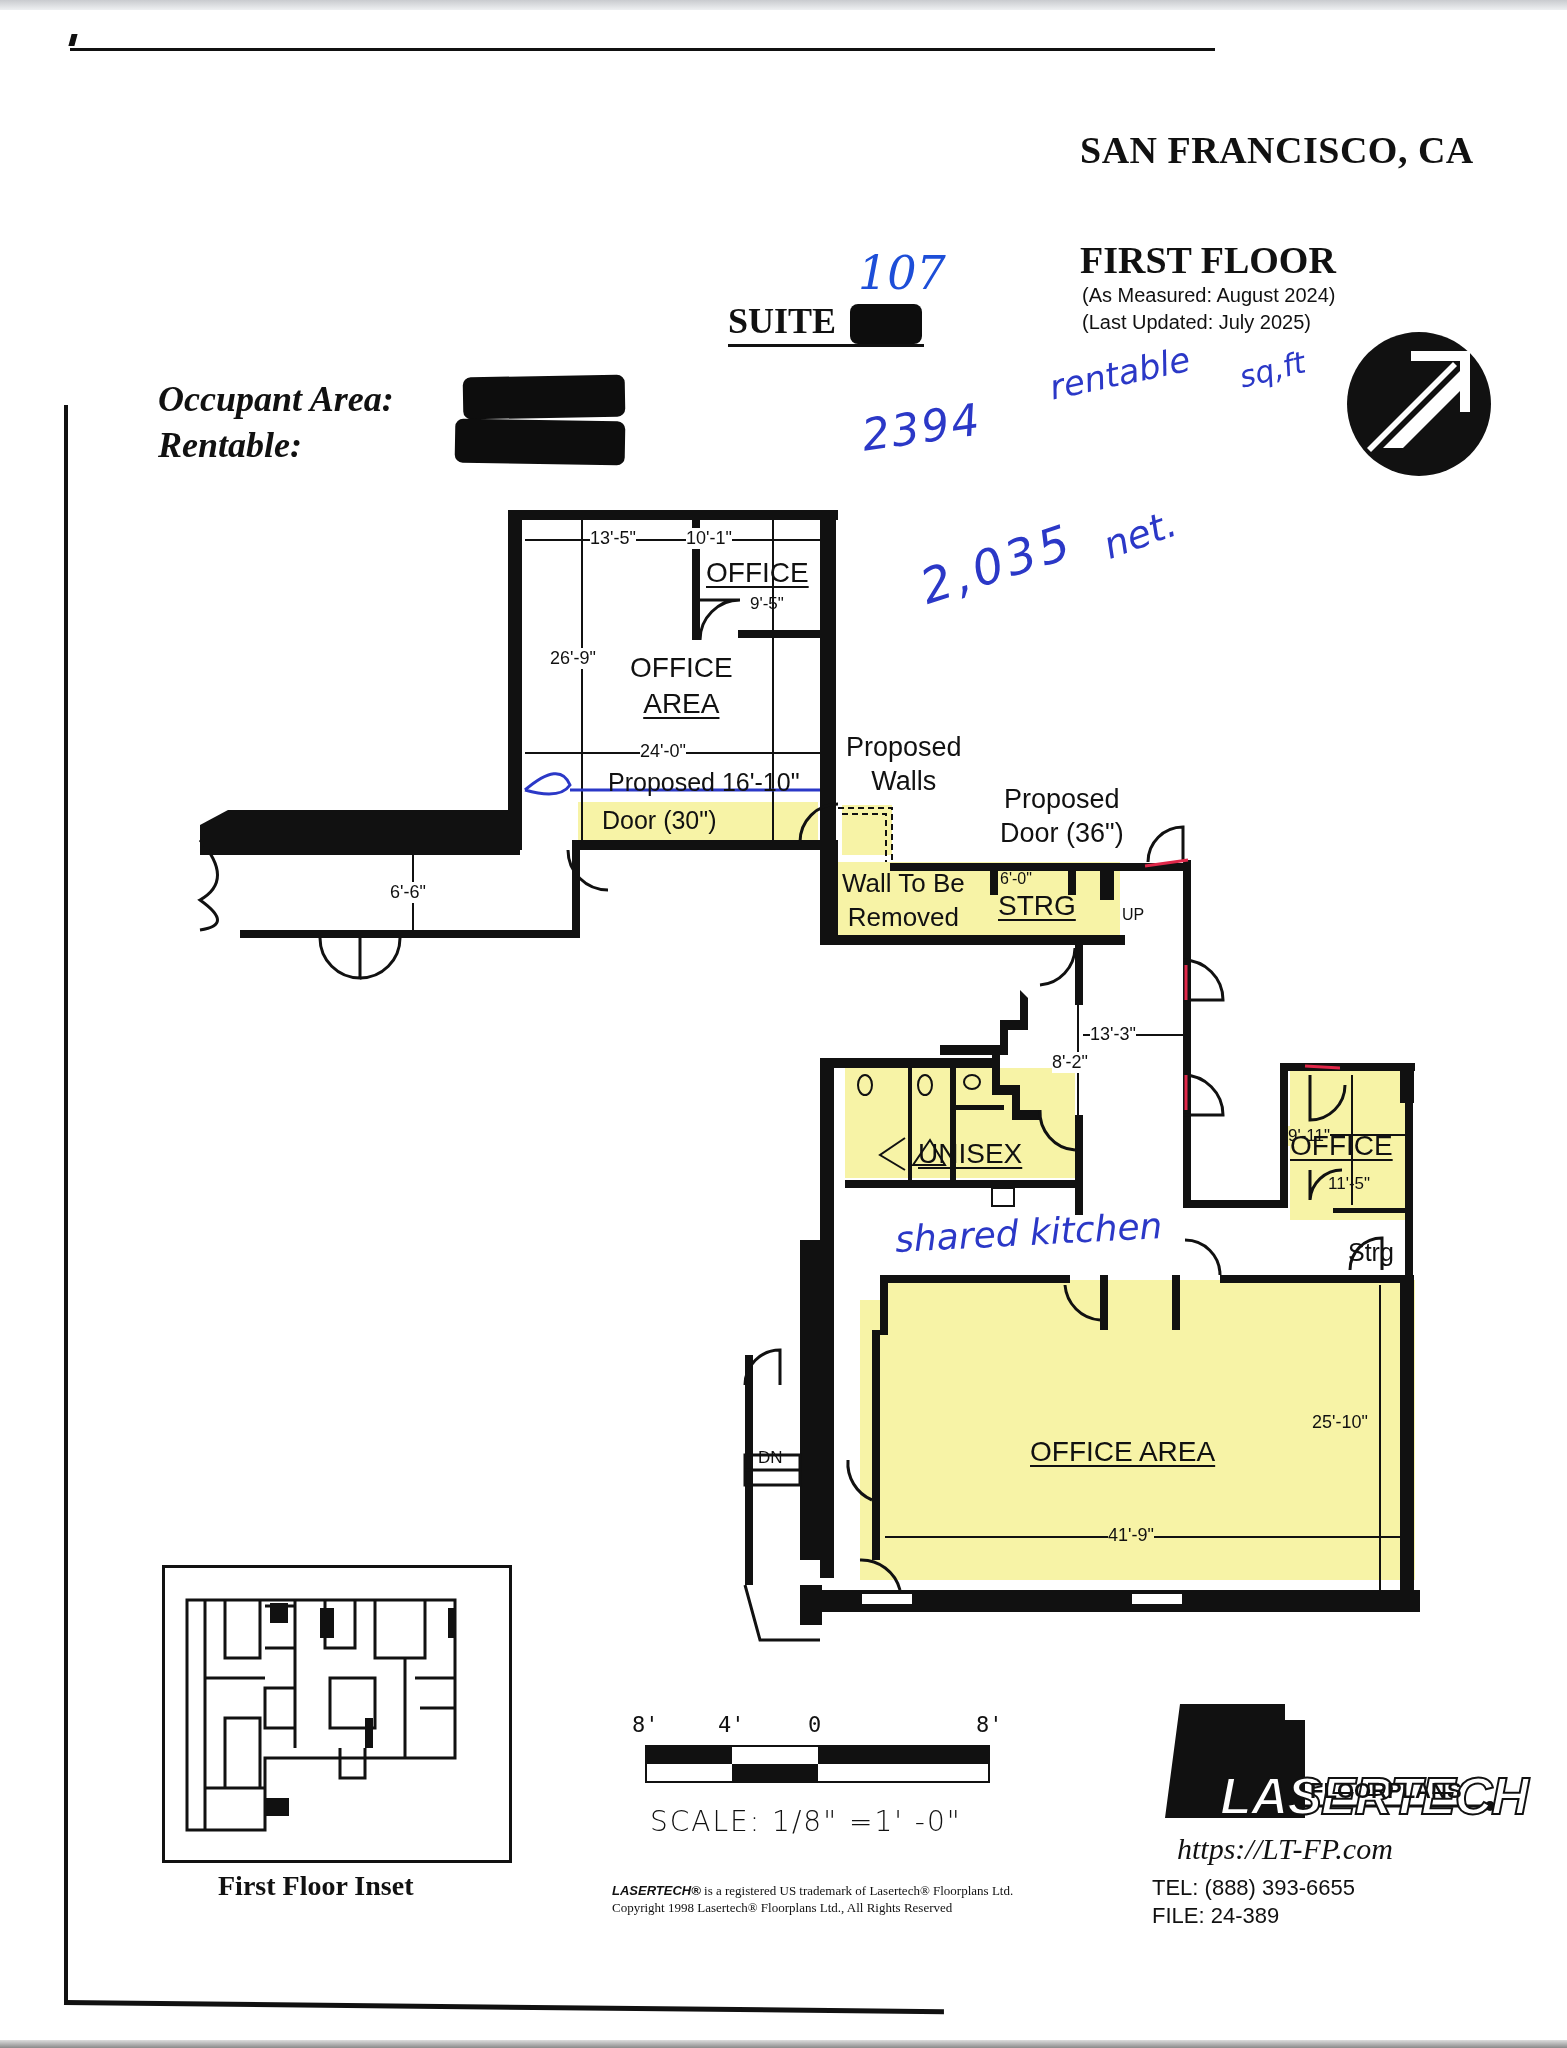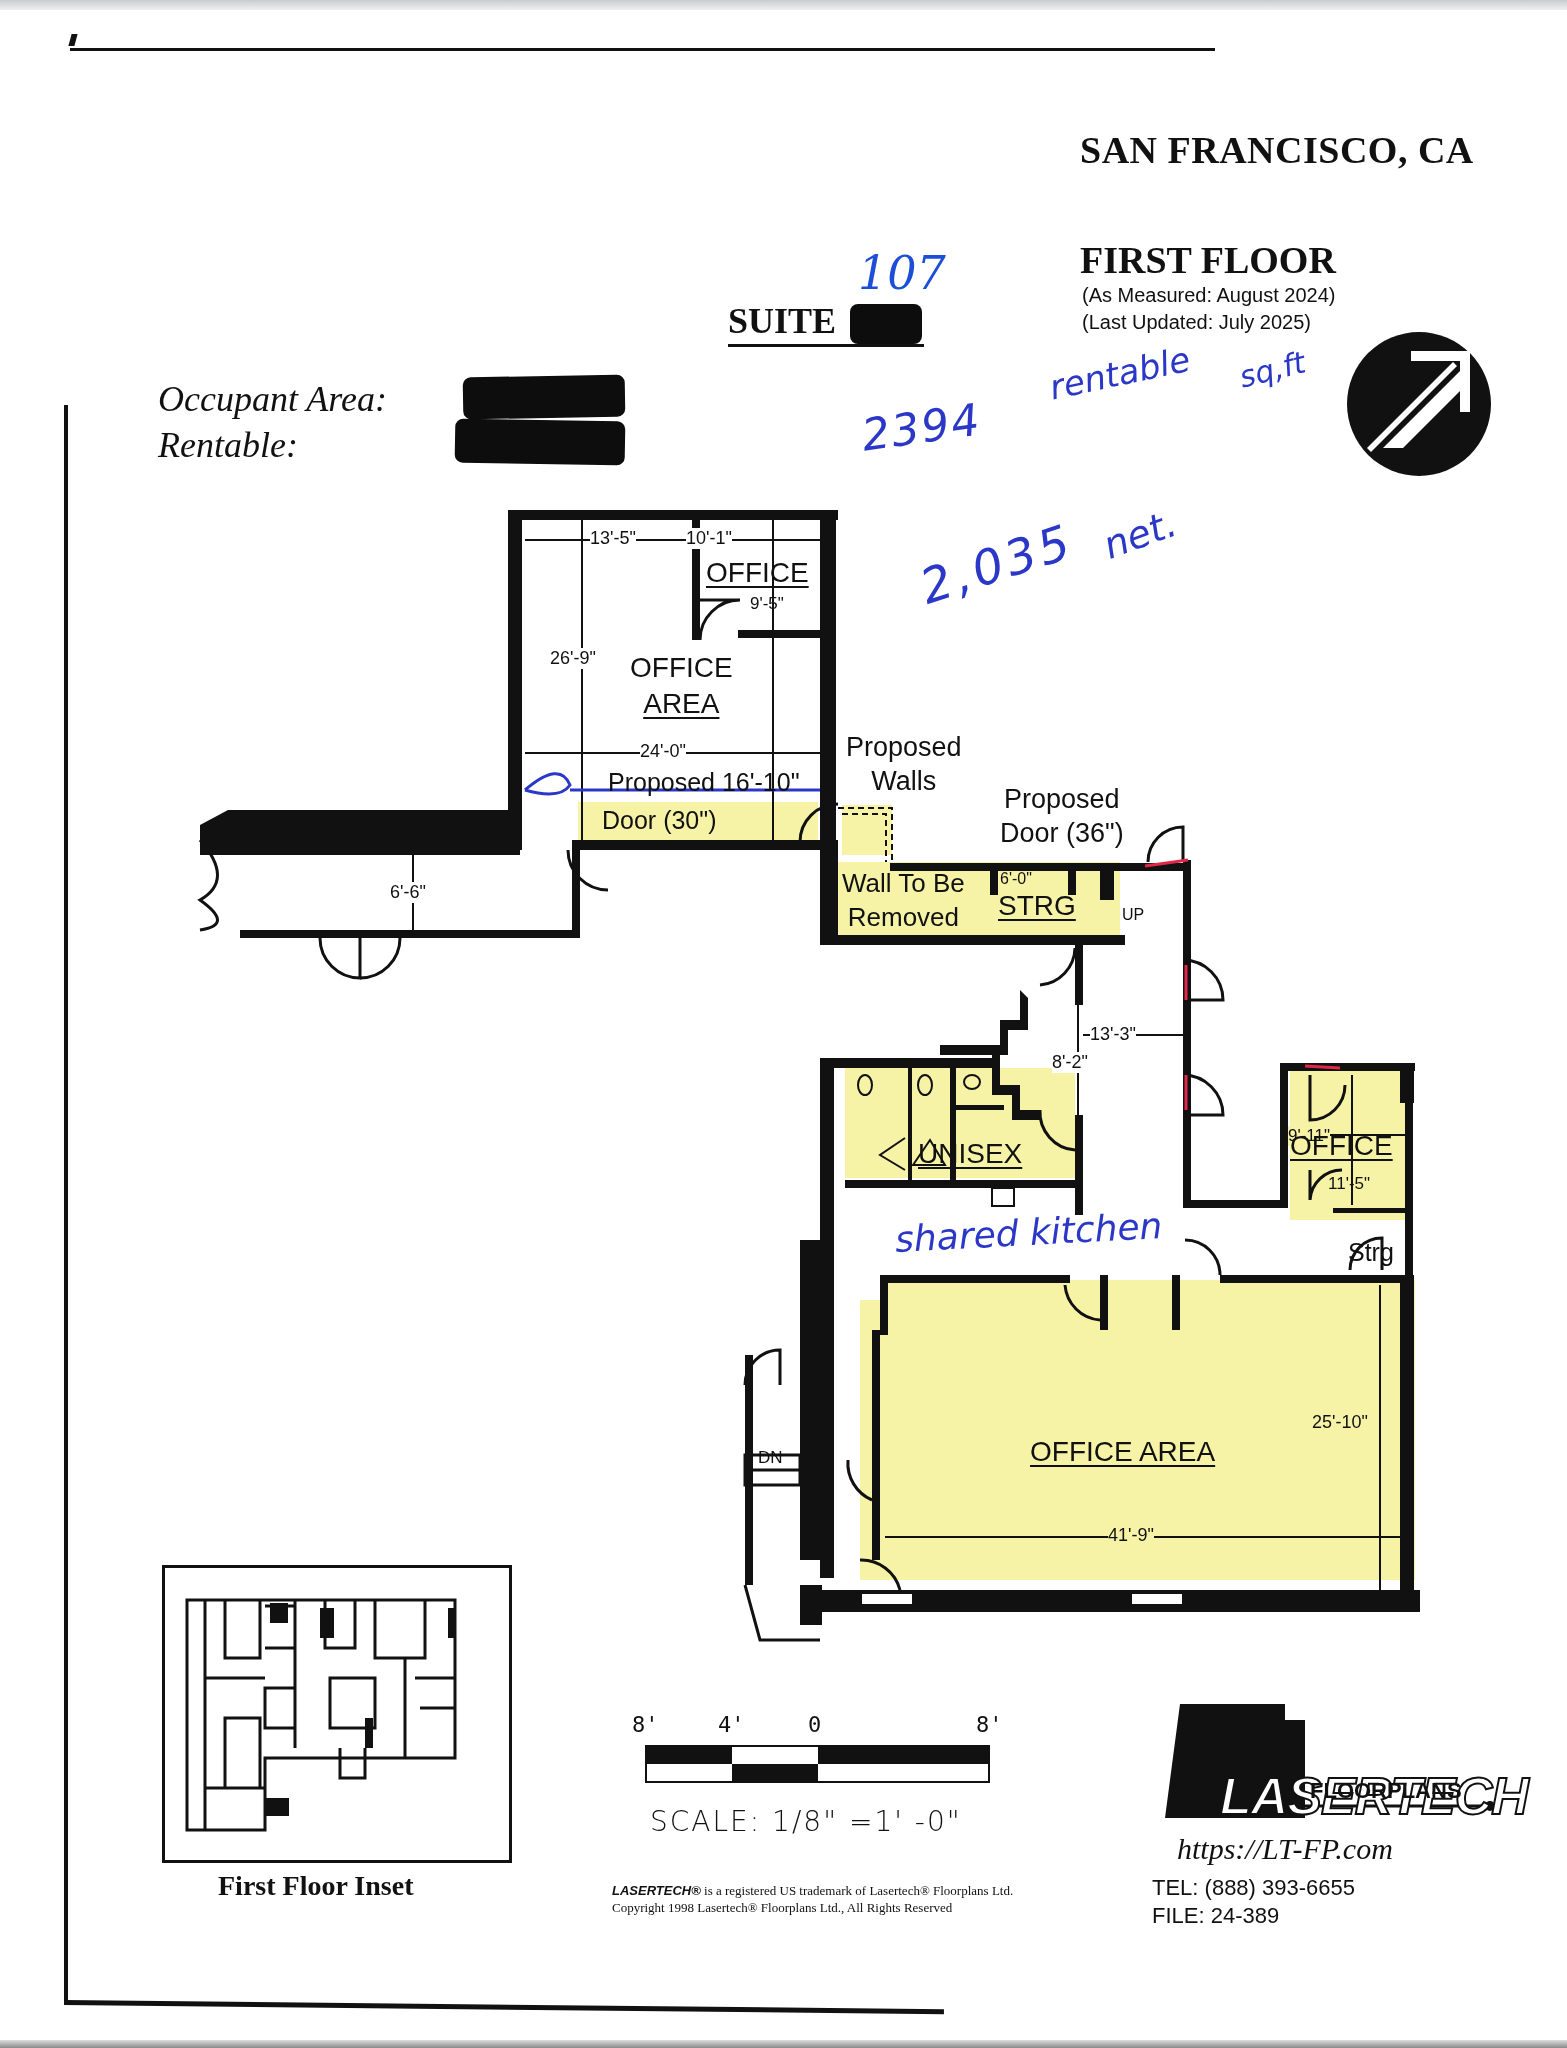--- a/index.html
+++ b/index.html
@@ -13,21 +13,21 @@
   .serif { font-family:"Liberation Serif", serif; }
   .abs { position:absolute; }
   .addr { left:1080px; top:128px; font-size:38px; font-weight:bold; line-height:44px; letter-spacing:0.5px; }
   .floor { left:1080px; top:238px; font-size:38px; font-weight:bold; }
   .meas { left:1082px; top:282px; font-size:20px; line-height:27px; }
   .suite { left:728px; top:300px; font-size:36px; font-weight:bold; }
   .suite-line { left:728px; top:344px; width:196px; height:3px; background:#111; }
   .redact { background:#0d0d0d; border-radius:8px; }
   .suite-redact { left:850px; top:304px; width:72px; height:40px; }
   .suite-hand { left:858px; top:246px; font-size:46px; color:#1d4ed8; font-style:italic; font-family:"DejaVu Serif", serif; }
-  .occ { left:158px; top:376px; font-size:36px; font-style:italic; line-height:46px; }
+  .occ { left:158px; top:376px; font-size:36px; font-style:italic; line-height:46px;font-weight:bold; }
   .occ-redact1 { left:463px; top:376px; width:162px; height:42px; transform:rotate(-1deg); }
   .occ-redact2 { left:455px; top:420px; width:170px; height:44px; transform:rotate(1deg); }
   .note { color:#2b38c7; font-family:"DejaVu Sans", sans-serif; font-style:italic; }
   .note1 { left:862px; top:410px; font-size:44px; transform:rotate(-8deg); transform-origin:left; letter-spacing:2px; }
   .note2 { left:1050px; top:368px; font-size:34px; transform:rotate(-12deg); transform-origin:left; }
   .note3 { left:1240px; top:360px; font-size:30px; transform:rotate(-14deg); transform-origin:left; }
   .note4 { left:922px; top:560px; font-size:48px; transform:rotate(-18deg); transform-origin:left; letter-spacing:4px; }
   .note5 { left:1105px; top:525px; font-size:38px; transform:rotate(-20deg); transform-origin:left; }
   .note-kitchen { left:895px; top:1212px; font-size:36px; transform:rotate(-3deg); }
   .north { left:1345px; top:330px; width:148px; height:148px; }

